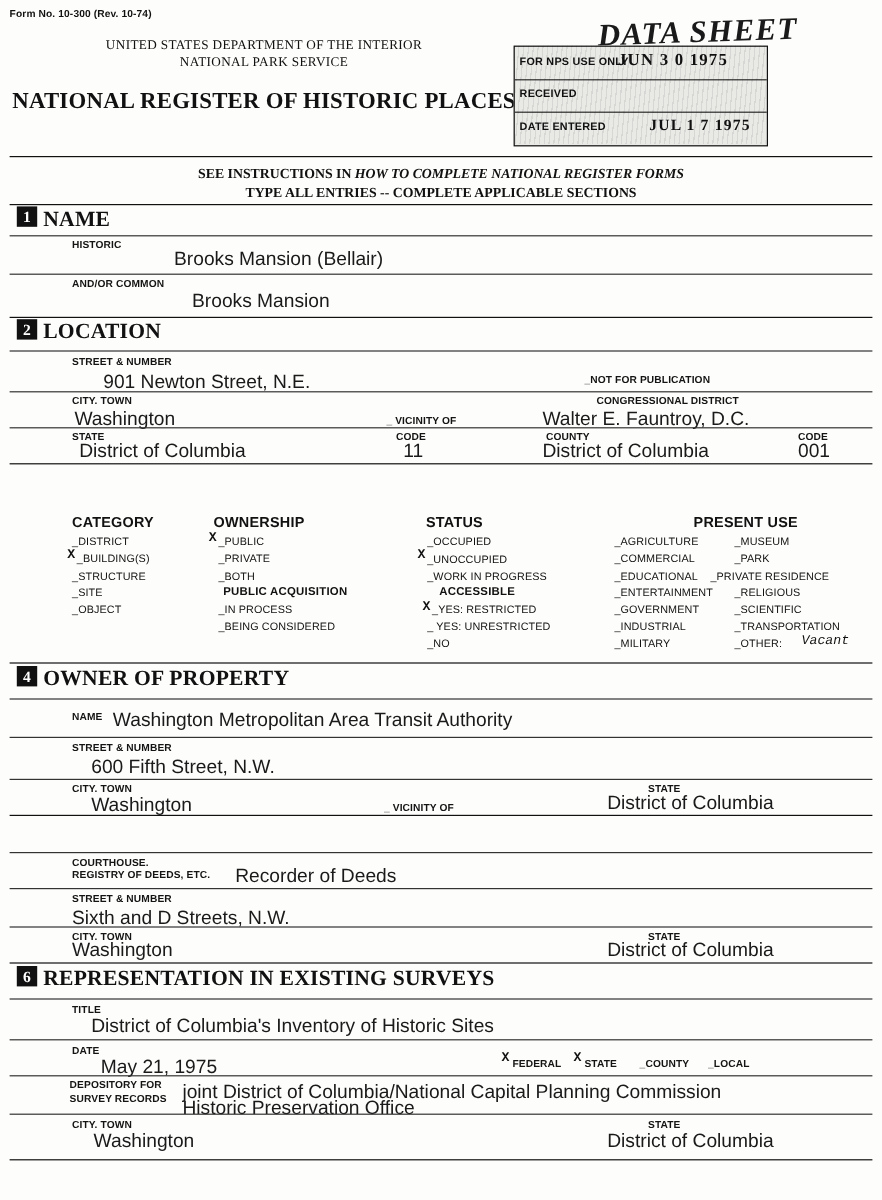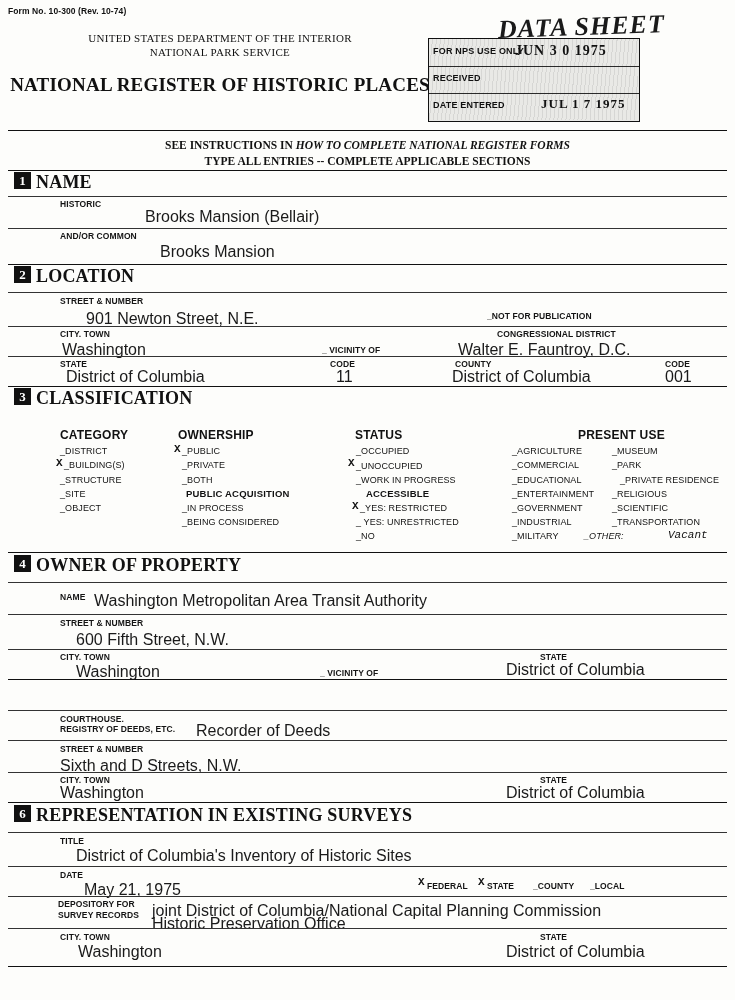--- a/index.html
+++ b/index.html
@@ -268,35 +268,32 @@
   </div>
   <div class="hr thin" style="top:292px;"></div>
   <div class="lbl" style="left:60px; top:296px;">STREET &amp; NUMBER</div>
   <div class="val" style="left:86px; top:310px;">901 Newton Street, N.E.</div>
   <div class="lbl" style="left:487px; top:311px;">_NOT FOR PUBLICATION</div>
   <div class="hr thin" style="top:326px;"></div>
   <div class="lbl" style="left:60px; top:329px;">CITY. TOWN</div>
   <div class="lbl" style="left:497px; top:329px;">CONGRESSIONAL DISTRICT</div>
   <div class="val" style="left:62px; top:341px;">Washington</div>
   <div class="lbl" style="left:322px; top:345px;">_ VICINITY OF</div>
-  <div class="val" style="left:452px; top:341px;margin-left:6px;">Walter E. Fauntroy, D.C.</div>
+  <div class="val" style="left:452px; top:341px;">Walter E. Fauntroy, D.C.</div>
   <div class="hr thin" style="top:356px;"></div>
   <div class="lbl" style="left:60px; top:359px;">STATE</div>
   <div class="lbl" style="left:330px; top:359px;">CODE</div>
   <div class="lbl" style="left:455px; top:359px;">COUNTY</div>
   <div class="lbl" style="left:665px; top:359px;">CODE</div>
   <div class="val" style="left:66px; top:368px;">District of Columbia</div>
   <div class="val" style="left:336px; top:368px;">11</div>
   <div class="val" style="left:452px; top:368px;">District of Columbia</div>
   <div class="val" style="left:665px; top:368px;">001</div>
 
   <div class="hr" style="top:386px;"></div>
-  <div class="sec" style="top:388px;">
-    <span class="secnum">3</span><span class="sectitle">CLASSIFICATION</span>
-  </div>
 
   <div class="colhead" style="left:60px; top:428px;">CATEGORY</div>
   <div class="colhead" style="left:178px; top:428px;">OWNERSHIP</div>
   <div class="colhead" style="left:355px; top:428px;">STATUS</div>
   <div class="colhead" style="left:578px; top:428px;">PRESENT USE</div>
 
   <div class="opt" style="left:60px; top:446px;">_DISTRICT</div>
   <div class="xmark" style="left:56px; top:457px;">X</div>
   <div class="opt" style="left:64px; top:460px;">_BUILDING(S)</div>
   <div class="opt" style="left:60px; top:475px;">_STRUCTURE</div>
@@ -324,25 +321,25 @@
   <div class="opt" style="left:512px; top:446px;">_AGRICULTURE</div>
   <div class="opt" style="left:512px; top:460px;">_COMMERCIAL</div>
   <div class="opt" style="left:512px; top:475px;">_EDUCATIONAL</div>
   <div class="opt" style="left:512px; top:489px;">_ENTERTAINMENT</div>
   <div class="opt" style="left:512px; top:503px;">_GOVERNMENT</div>
   <div class="opt" style="left:512px; top:517px;">_INDUSTRIAL</div>
   <div class="opt" style="left:512px; top:531px;">_MILITARY</div>
 
   <div class="opt" style="left:612px; top:446px;">_MUSEUM</div>
   <div class="opt" style="left:612px; top:460px;">_PARK</div>
-  <div class="opt" style="left:620px; top:475px;">_PRIVATE RESIDENCE</div>
+  <div class="opt" style="left:592px; top:475px;">_PRIVATE RESIDENCE</div>
   <div class="opt" style="left:612px; top:489px;">_RELIGIOUS</div>
   <div class="opt" style="left:612px; top:503px;">_SCIENTIFIC</div>
   <div class="opt" style="left:612px; top:517px;">_TRANSPORTATION</div>
-  <div class="opt" style="left:584px; top:531px;font-style:italic;">_OTHER:</div>
+  <div class="opt" style="left:612px; top:531px;">_OTHER:</div>
   <div class="handwrite" style="left:668px; top:529px;">Vacant</div>
 
   <div class="hr" style="top:552px;"></div>
   <div class="sec" style="top:555px;">
     <span class="secnum">4</span><span class="sectitle">OWNER OF PROPERTY</span>
   </div>
   <div class="hr thin" style="top:582px;"></div>
   <div class="lbl" style="left:60px; top:592px;">NAME</div>
   <div class="val" style="left:94px; top:592px;">Washington Metropolitan Area Transit Authority</div>
   <div class="hr thin" style="top:614px;"></div>

